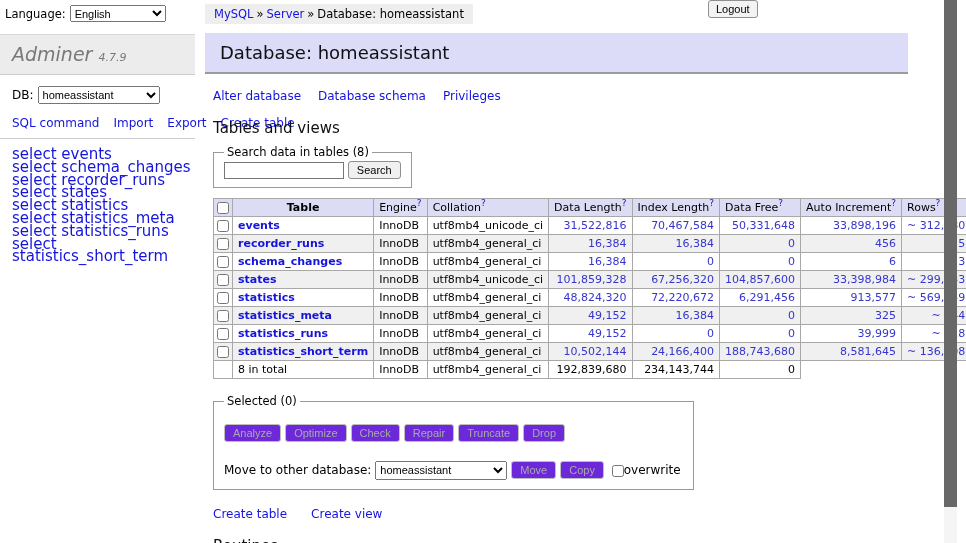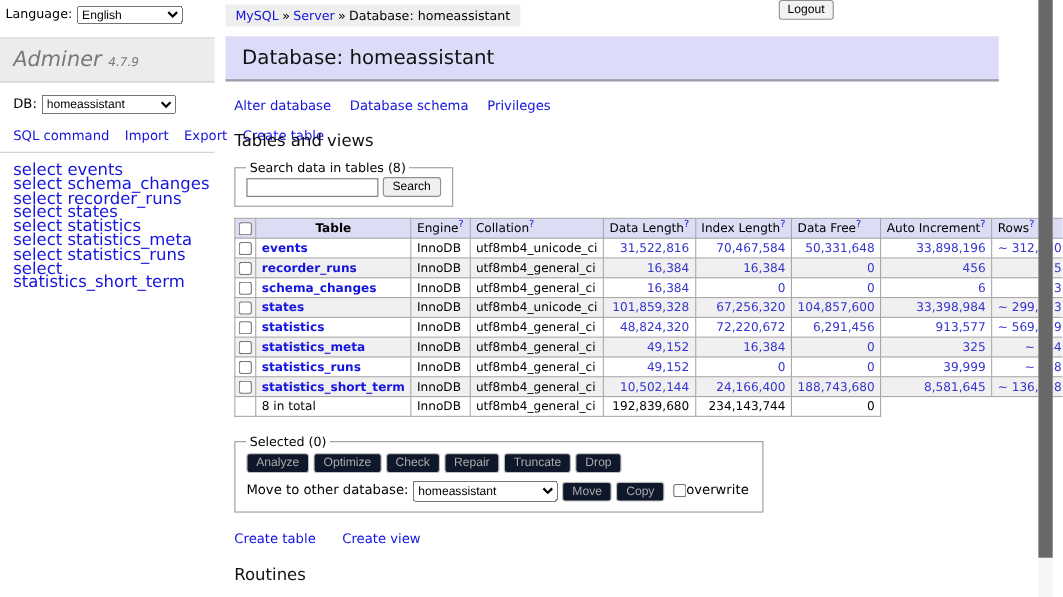--- a/index.html
+++ b/index.html
@@ -36,21 +36,21 @@
   #logout-button{position:absolute;left:708px;top:0;height:18px;font-size:11px;padding:1px 7px;
         background:#f3f3f3;border:1px solid #8f8f8f;border-radius:3px;color:#000;}
   #page-title{margin:11px 0 0;background:var(--title-bar);border-bottom:2px solid #9a9aa2;
         padding:9px 0 9px 15px;font-size:18px;font-weight:normal;color:#101010;}
   #page-links{margin:15px 0 0 8px;}
   #page-links a{margin-right:17px;}
   h3{font-size:15px;font-weight:normal;margin:16px 0 0 8px;color:#111;}
   fieldset{display:inline-block;border:1px solid #999;margin:8px 0 0 8px;padding:2px 10px 8px;}
   legend{font-size:11.5px;padding:0 3px;}
   .btn{font-size:11px;padding:2px 8px;background:#f0f0f0;border:1px solid #8f8f8f;border-radius:3px;color:#000;}
-  .btn:disabled{color:#aaa;border-color:#bfbfbf;background:#0f172a;}
+  .btn:disabled{color:#aaa;border-color:#bfbfbf;background:#6d28d9;margin-top:12px;}
   #search-input{width:120px;height:17px;font-size:11px;border:1px solid #767676;padding:1px 3px;}
   
   table{border-collapse:collapse;margin:10px 0 0 8px;font-size:11px;}
   th,td{border:1px solid var(--border);padding:2px 5px;height:13px;line-height:13px;white-space:nowrap;}
   thead th{background:var(--table-header-bg);font-weight:normal;text-align:left;}
   thead th.tname{text-align:center;font-weight:bold;}
   sup a.help{font-size:9px;color:var(--link);}
   sup{line-height:0;}
   td.check,th.check{text-align:center;padding:2px 3px;}
   input[type=checkbox]{width:12px;height:12px;margin:0;vertical-align:middle;}

